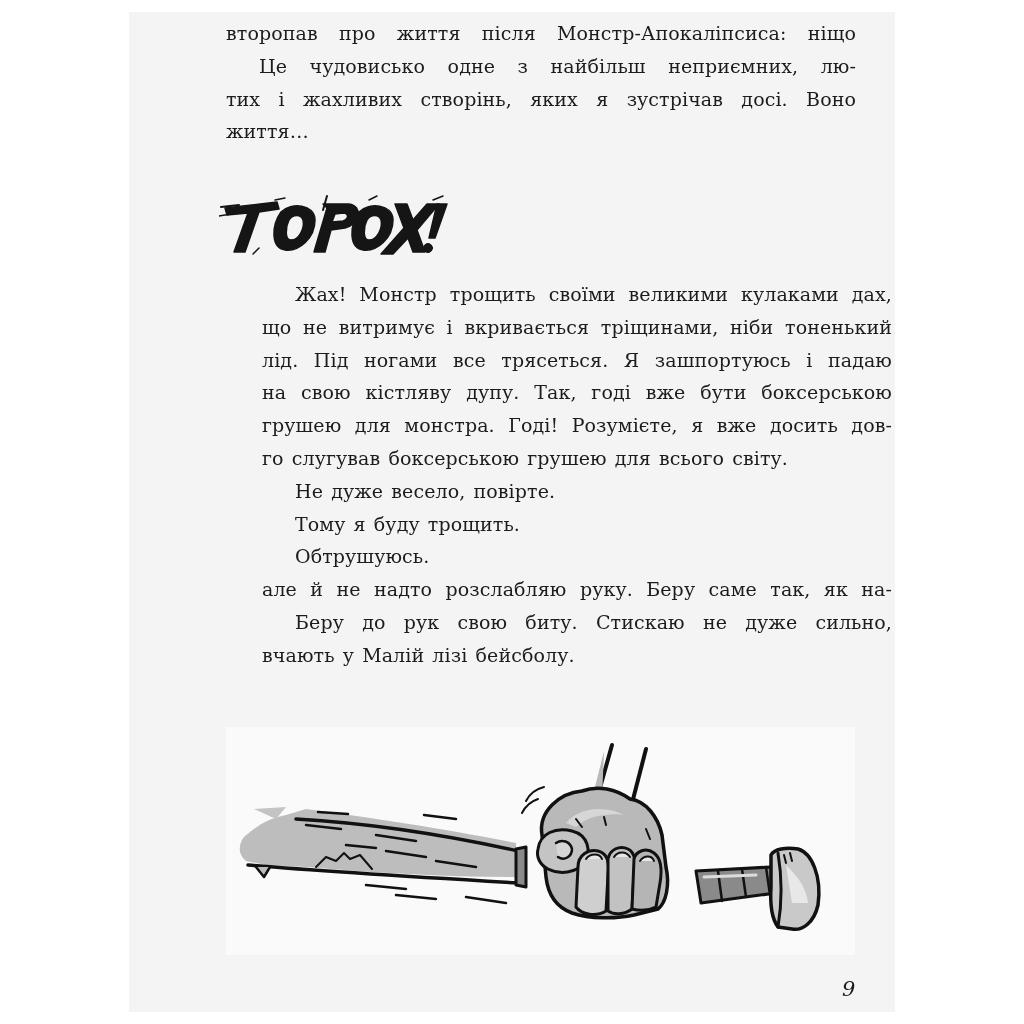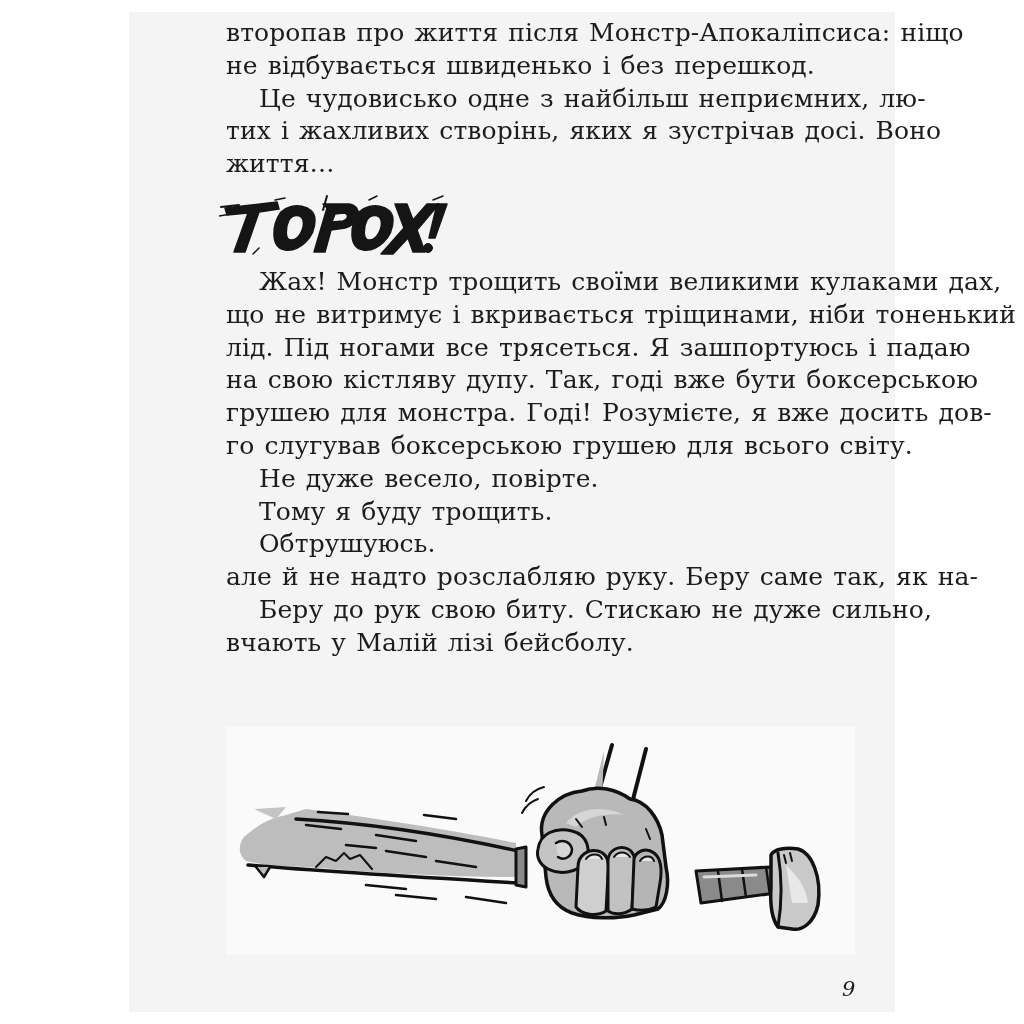--- a/index.html
+++ b/index.html
@@ -19,41 +19,41 @@
       top: 12px;
       width: 766px;
       height: 1000px;
       background: #f5f4f5;
     }
     .text-block {
       position: absolute;
       left: 97px;
       width: 630px;
       font-family: "DejaVu Serif", "Liberation Serif", serif;
-      font-size: 25px;
+      font-size: 19px;
       color: #1c1c1c;
       line-height: 32.8px;
       text-align: justify;
       letter-spacing: 0.1px;
       word-spacing: 2px;
     }
     .line {
       display: block;
       white-space: nowrap;
       height: 32.8px;
     }
     .justify {
       text-align: justify;
       text-align-last: justify;
     }
     .indent {
       padding-left: 33px;
     }
     .block-1 { top: 5px; }
-    .block-2 { top: 254px; }
+    .block-2 { top: 266px; margin-left: 36px; }
     .sfx {
       position: absolute;
       left: 90px;
       top: 178px;
       width: 230px;
       height: 70px;
     }
     .illustration {
       position: absolute;
       left: 97px;
@@ -77,21 +77,20 @@
       font-style: italic;
     }
   </style>
 </head>
 <body>
 
 <div class="page">
 
   <div class="text-block block-1">
     <span class="line justify">второпав про життя після Монстр-Апокаліпсиса: ніщо</span>
-    <span class="line">не відбувається швиденько і без перешкод.</span>
     <span class="line justify indent">Це чудовисько одне з найбільш неприємних, лю-</span>
     <span class="line justify">тих і жахливих створінь, яких я зустрічав досі. Воно</span>
     <span class="line">життя…</span>
   </div>
 
   <div class="sfx">
     <svg viewBox="0 0 230 70" xmlns="http://www.w3.org/2000/svg" aria-label="ТОРОХ!">
       <g fill="#151515" stroke="#151515" stroke-linecap="round" stroke-linejoin="round">
 
         <path d="M6 18 L58 12 L60 19 L40 22 L26 62 L15 62 L29 23 L8 25 Z" stroke-width="1.5"></path>

